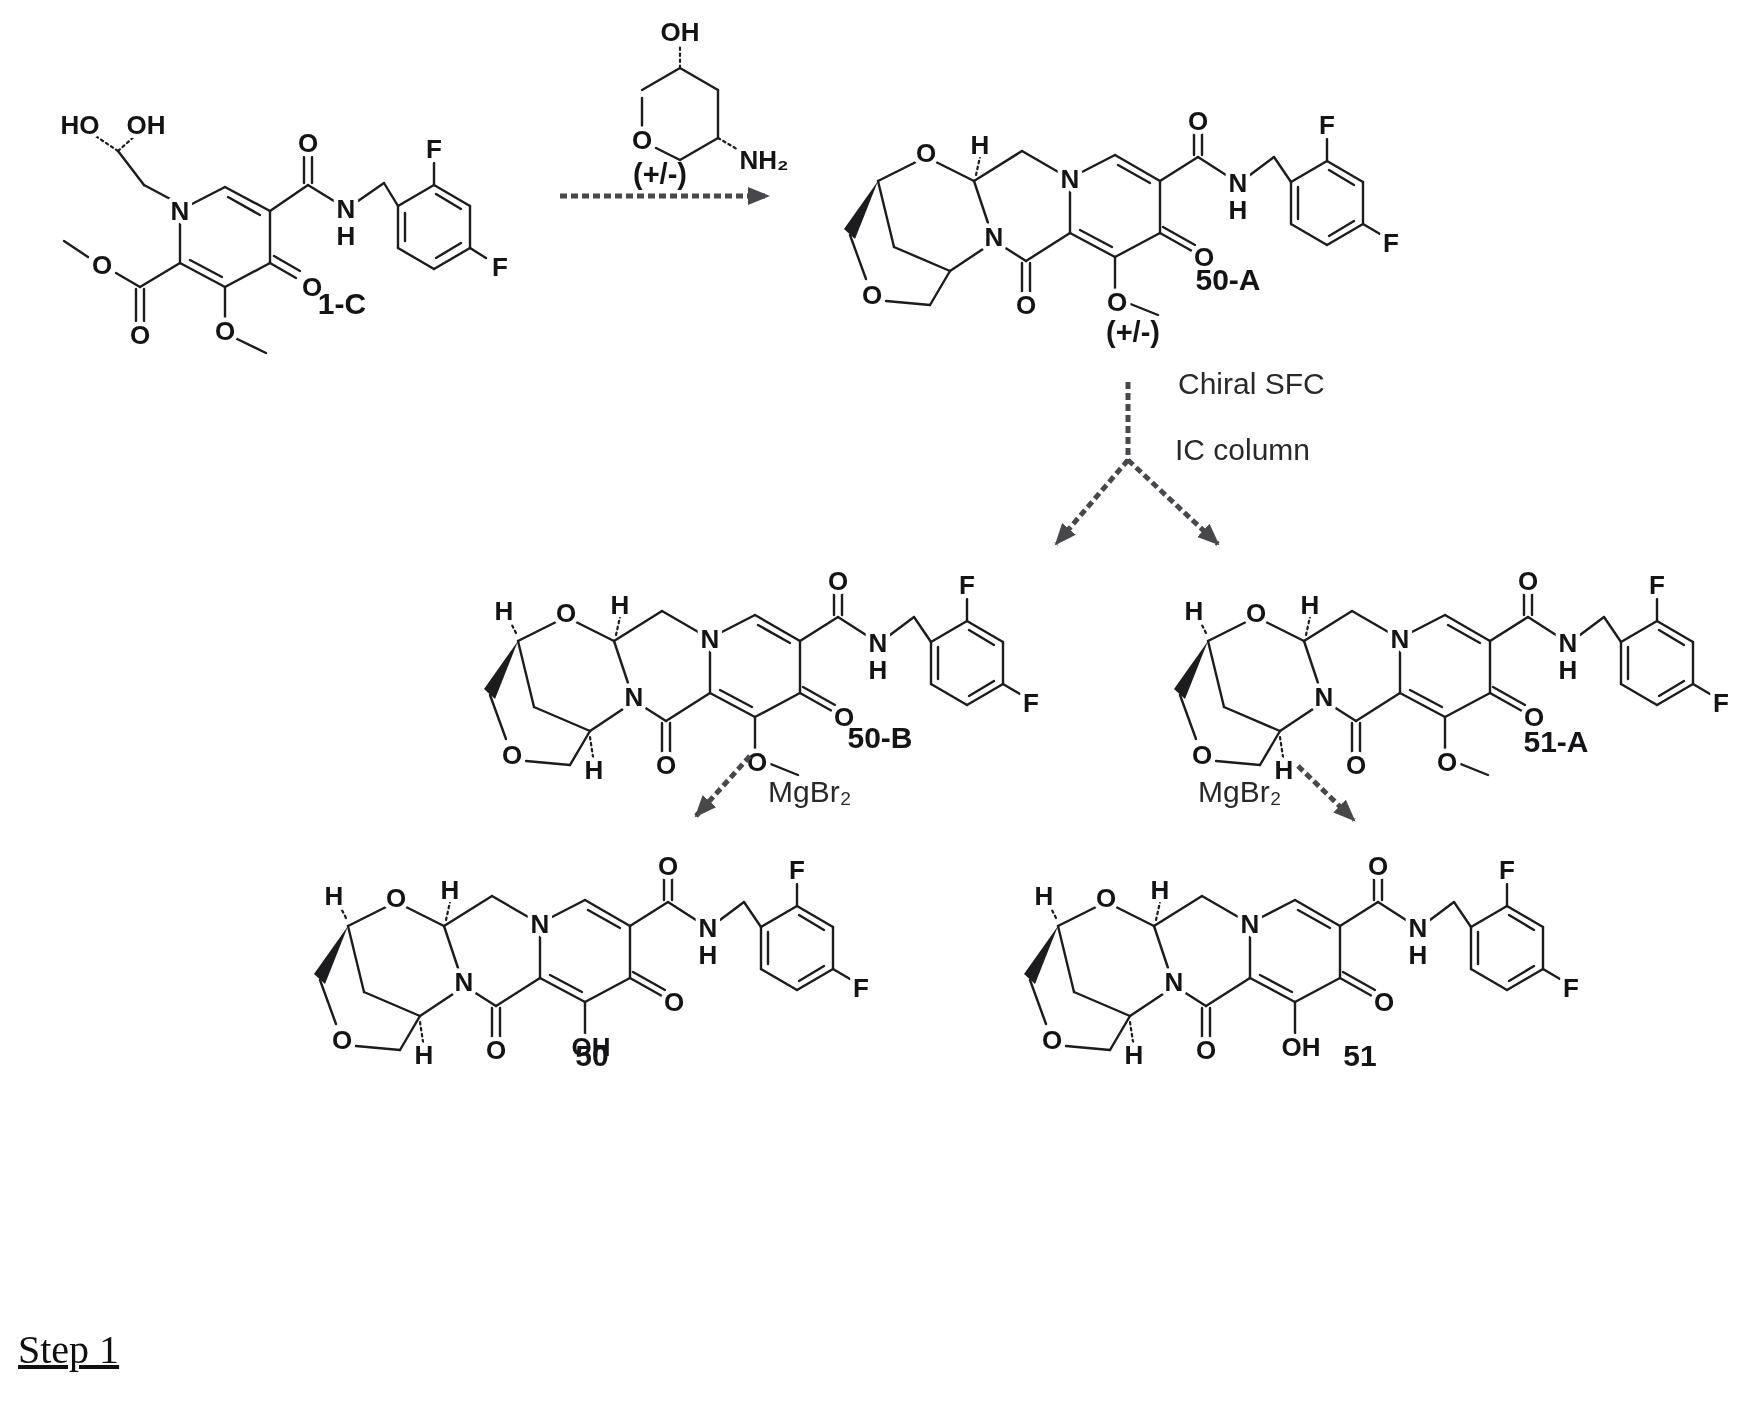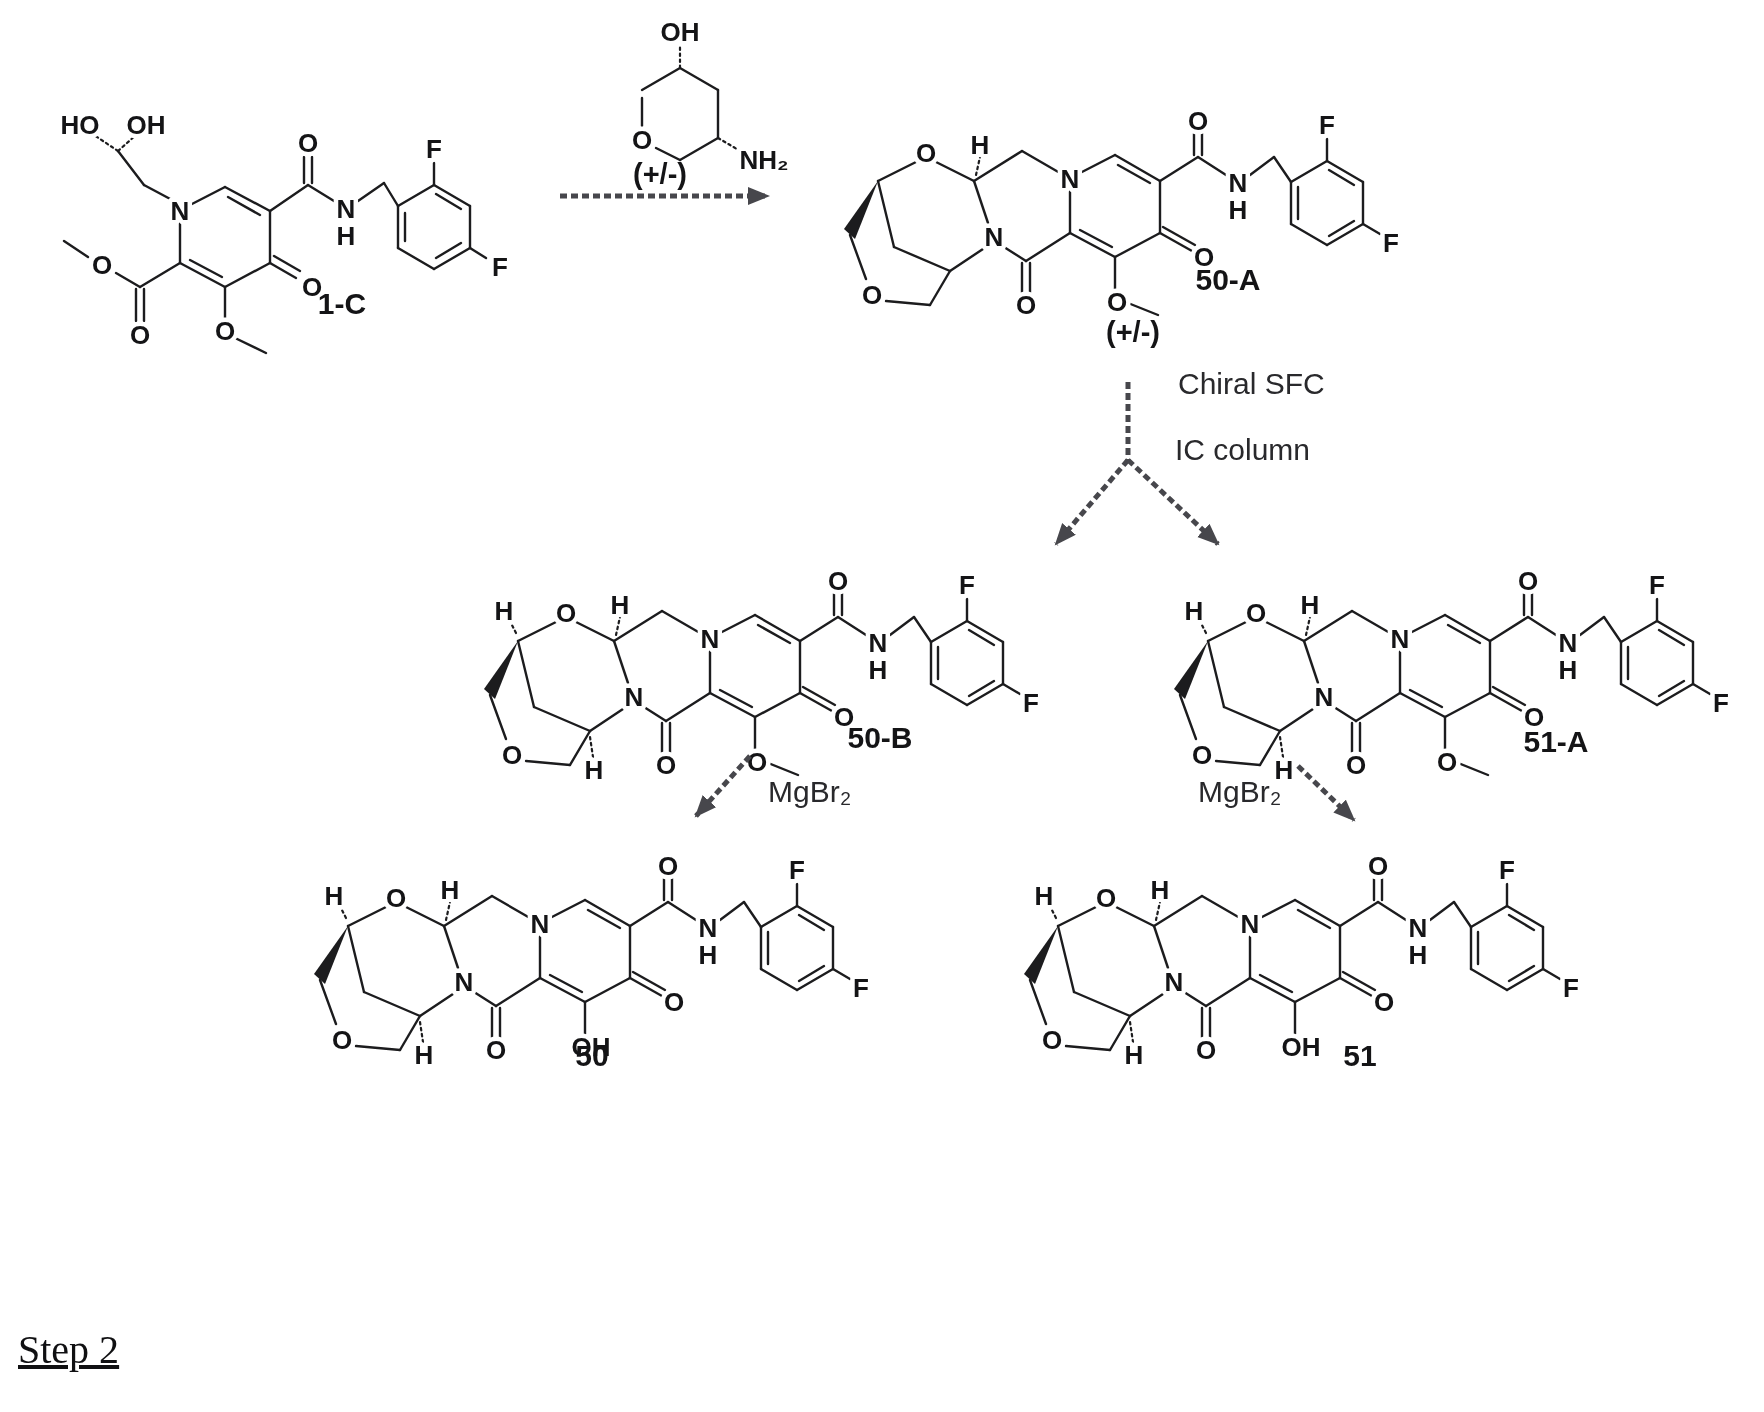--- a/index.html
+++ b/index.html
@@ -280,13 +280,13 @@
       <text x="374" y="162" class="atom">O</text>
       <text x="368" y="26" class="atom">O</text>
       <text x="408" y="88" class="atom">N</text>
       <text x="408" y="115" class="atom">H</text>
       <text x="497" y="30" class="atom">F</text>
       <text x="561" y="148" class="atom">F</text>
     </g>
   <text class="clabel" x="1360" y="1066">51</text>
 </svg>
 
-<div class="step-heading">Step 2</div>
+<div class="step-heading">Step 1</div>
 
 </body></html>

